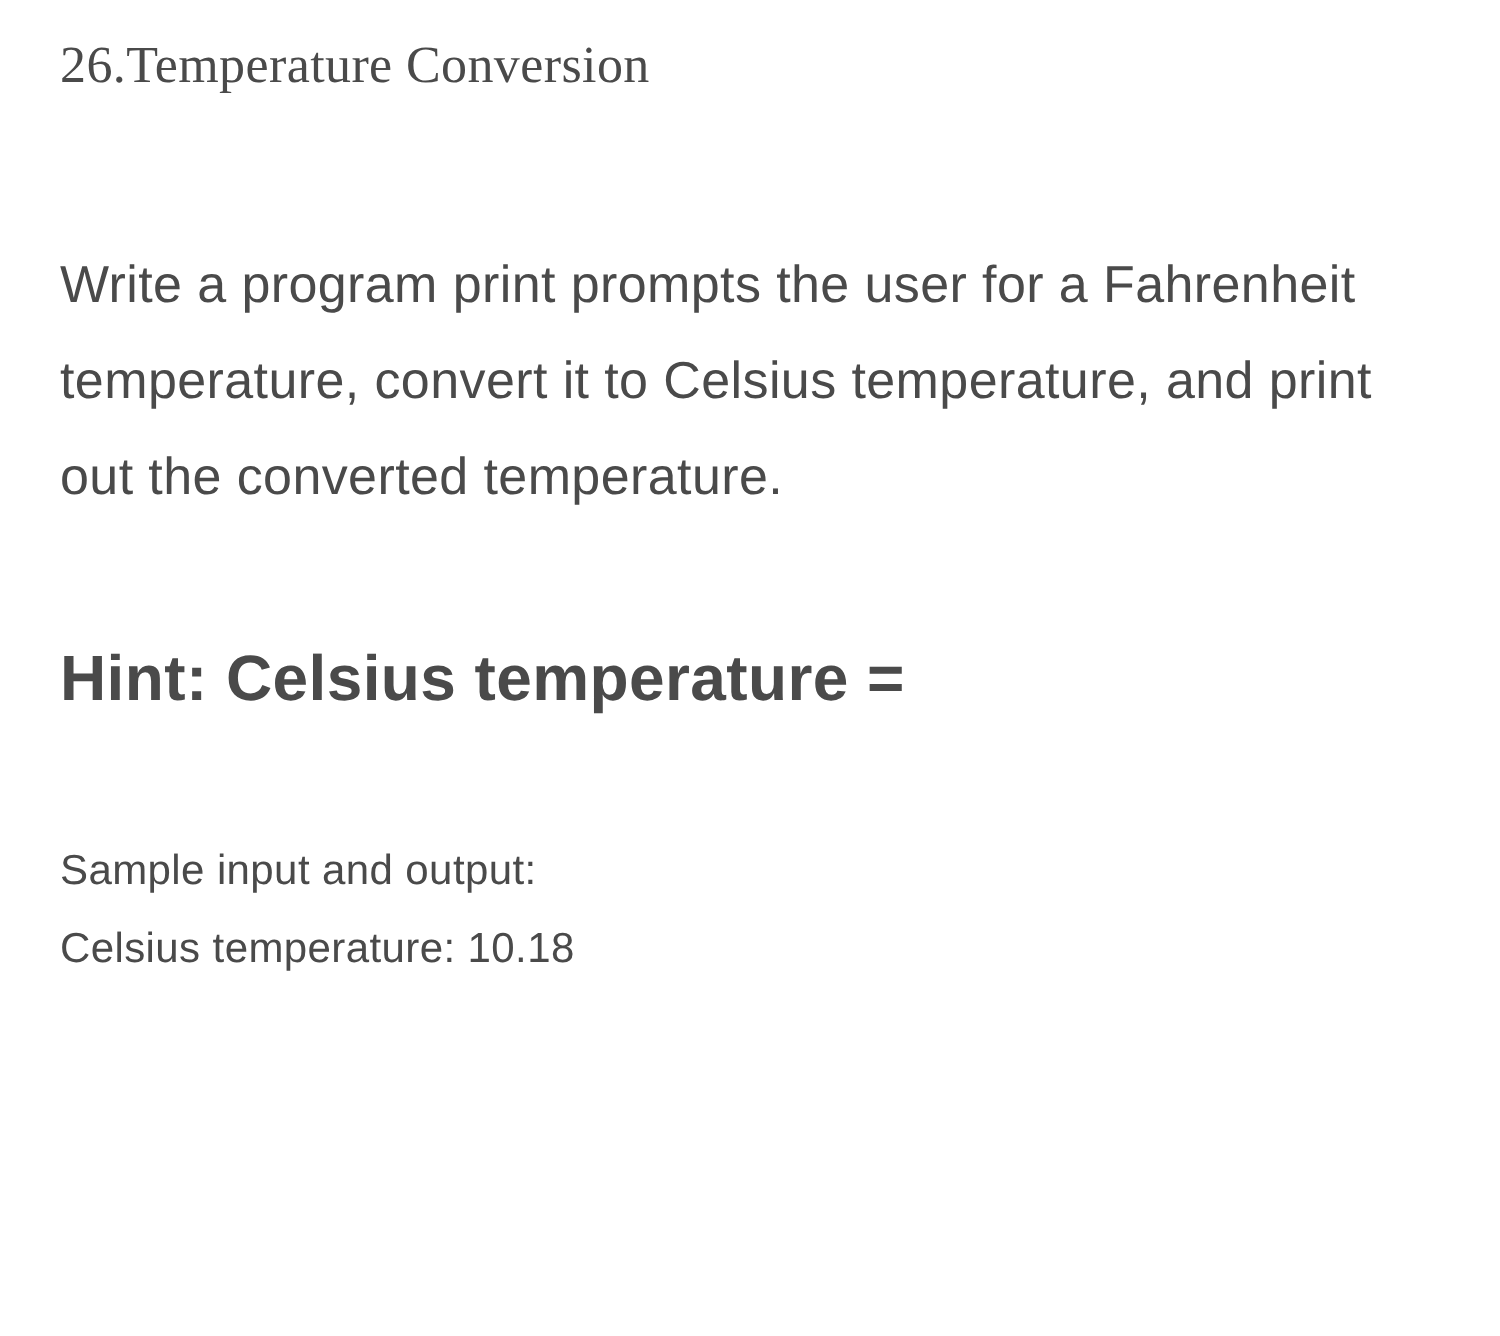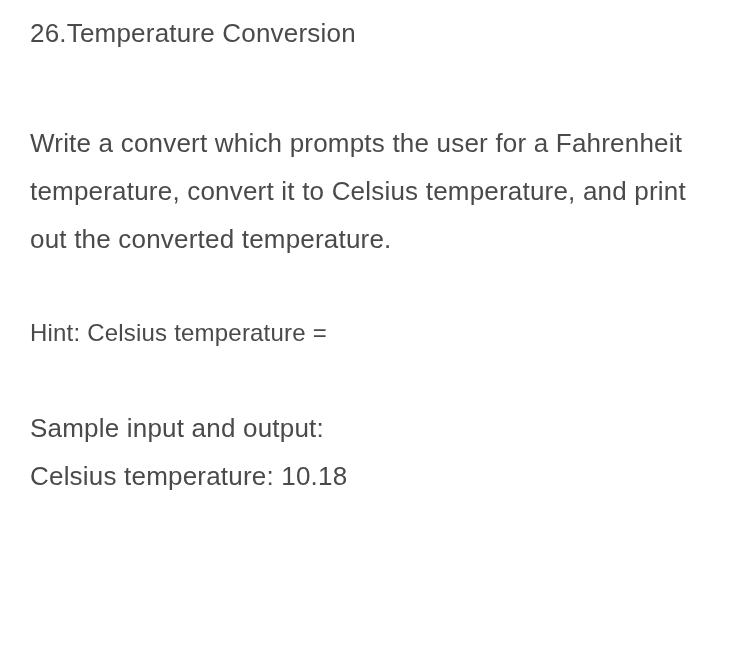--- a/index.html
+++ b/index.html
@@ -13,51 +13,52 @@
       background: #ffffff;
       font-family: -apple-system, BlinkMacSystemFont, "Segoe UI", Helvetica, Arial, sans-serif;
       color: #4a4a4a;
       padding: 18px 30px;
     }
     .title {
       font-size: 26px;
       font-weight: 400;
       margin-bottom: 70px;
       letter-spacing: 0.2px;
+      font-family: Liberation Serif, serif;
     }
     .paragraph {
       font-size: 26px;
       font-weight: 400;
       line-height: 1.85;
       letter-spacing: 0.2px;
       margin-bottom: 48px;
     }
     .hint-block {
-      font-size: 24px;
-      font-weight: 400;
+      font-size: 32px;
+      font-weight: 700;
       line-height: 1.85;
       letter-spacing: 0.2px;
       margin-bottom: 48px;
     }
     .sample-block {
-      font-size: 26px;
+      font-size: 21px;
       font-weight: 400;
       line-height: 1.85;
       letter-spacing: 0.2px;
     }
     .line {
       display: block;
     }
   </style>
 </head>
 <body>
 
 <div class="title">26.Temperature Conversion</div>
 
-<div class="paragraph">Write a convert which prompts the user for a Fahrenheit temperature, convert it to Celsius temperature, and print out the converted temperature.</div>
+<div class="paragraph">Write a program print prompts the user for a Fahrenheit temperature, convert it to Celsius temperature, and print out the converted temperature.</div>
 
 <div class="hint-block">
   <span class="line">Hint: Celsius temperature =</span>
 </div>
 
 <div class="sample-block">
   <span class="line">Sample input and output:</span>
   <span class="line">Celsius temperature: 10.18</span>
 </div>
 

